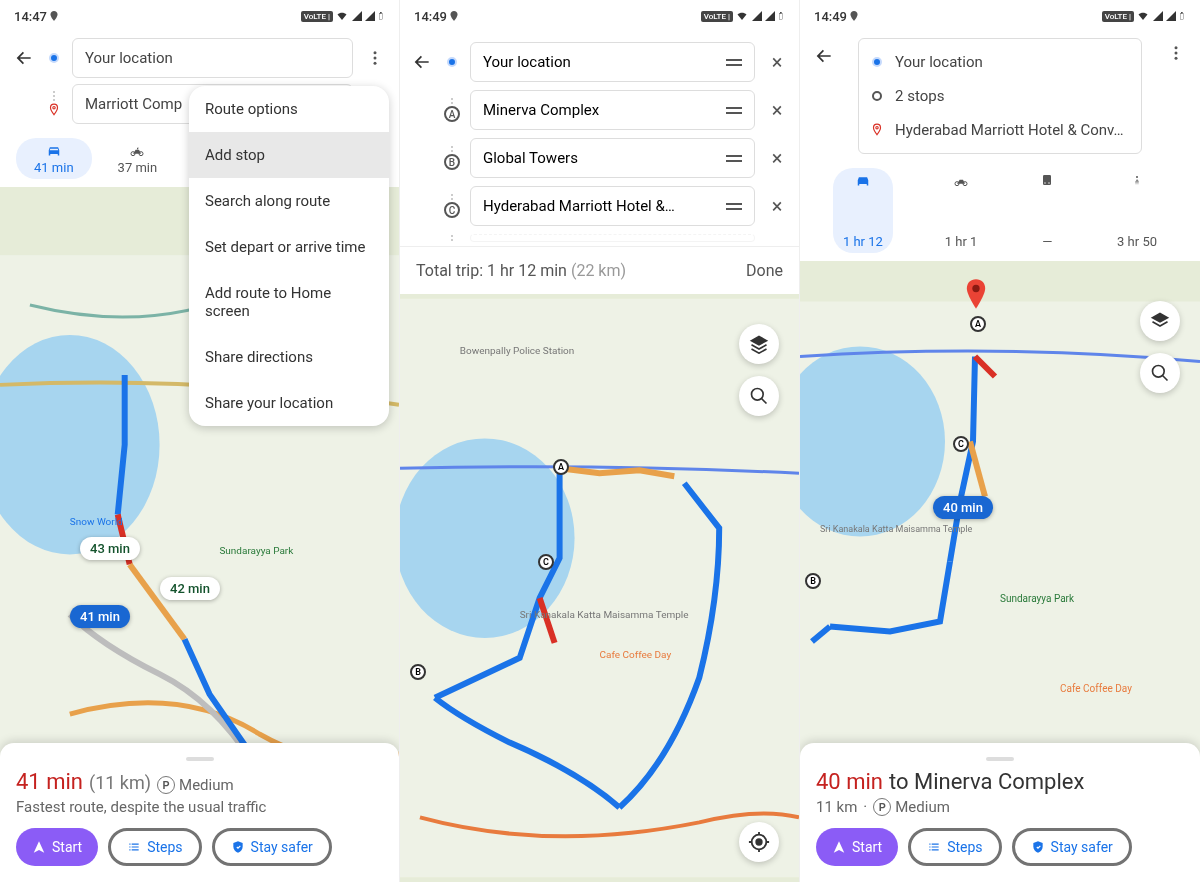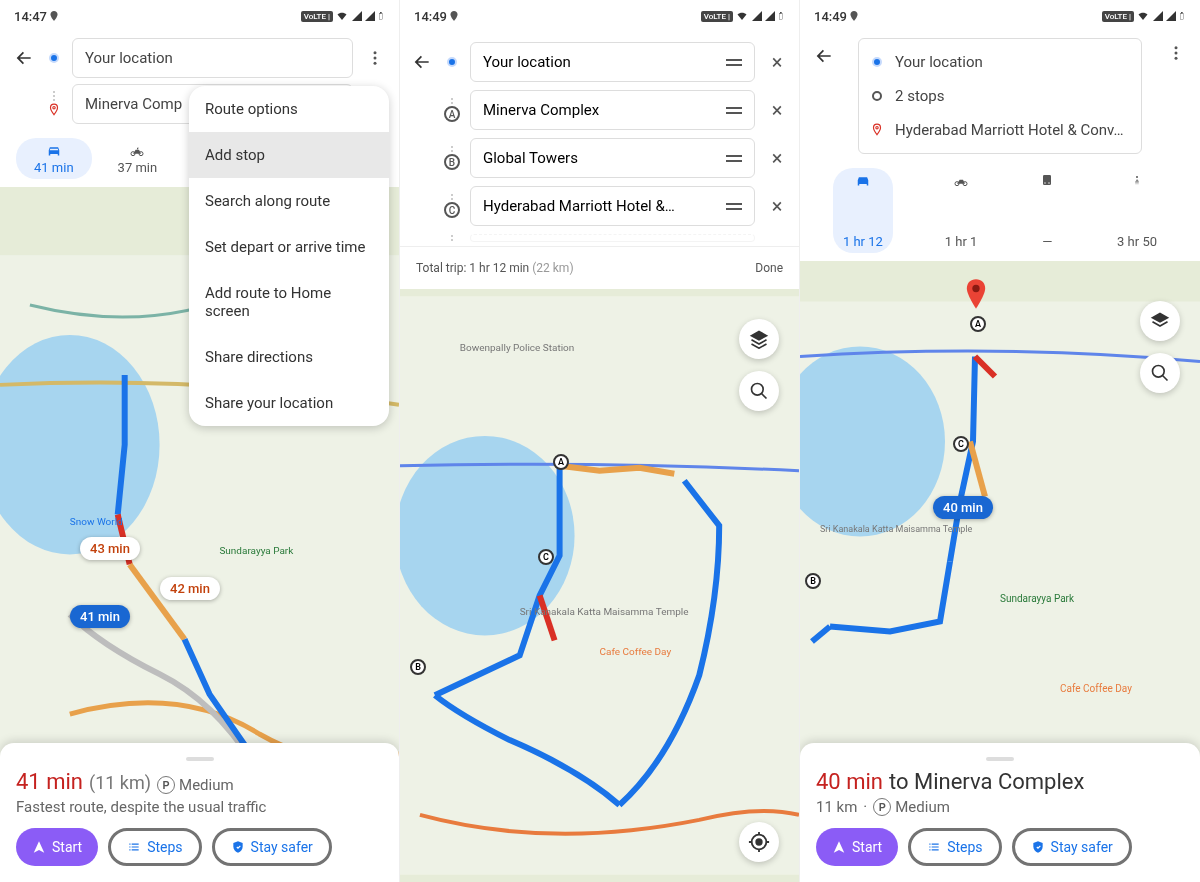--- a/index.html
+++ b/index.html
@@ -54,26 +54,26 @@
   .stop-icon { width:16px; display:flex; justify-content:center; }
   .stop-row-text { font-size:15px; color:#444; flex:1; white-space:nowrap; overflow:hidden; text-overflow:ellipsis; }
   
   .middle-list { padding: 6px 10px 0 10px; }
   .drag-row { display:flex; align-items:center; gap:10px; padding: 4px 0; }
   .drag-input { flex:1; border:1px solid #ddd; border-radius:6px; padding:10px 12px; font-size:15px; display:flex; align-items:center; justify-content:space-between; }
   .drag-handle { display:flex; flex-direction:column; gap:3px; cursor:grab; }
   .drag-handle .line { width:16px; height:2px; background:#555; }
   .remove-x { width:24px; font-size:20px; color:#555; text-align:center; cursor:pointer; }
   
-  .trip-bar { padding: 14px 16px; display:flex; justify-content:space-between; align-items:center; border-top:1px solid #eee; font-size:12px;}
+  .trip-bar { padding: 14px 16px; display:flex; justify-content:space-between; align-items:center; border-top:1px solid #eee; font-size:16px;}
   .trip-text { color:#555; }
   .trip-text .dim { color:#999; }
   .done-btn { color:#555; font-weight:400; cursor:pointer; }
 
-  .badge { position:absolute; background:#fff; border-radius:18px; box-shadow:0 1px 4px rgba(0,0,0,0.3); padding:4px 10px; font-size:13px; color:#c2410c; font-weight:500; }
+  .badge { position:absolute; background:#fff; border-radius:18px; box-shadow:0 1px 4px rgba(0,0,0,0.3); padding:4px 10px; font-size:13px; color:#14532d; font-weight:500; }
   .badge.blue { background:#1967d2; color:#fff; }
   
   .screen-flex { display:flex; flex-direction:column; height:100%; }
   
   .map-pin-red { position:absolute; width:22px; height:30px; }
   .map-pin-red svg { width:100%; height:100%; }
   
   .route-marker { position:absolute; width:16px; height:16px; border:2px solid #333; background:#fff; border-radius:50%; font-size:9px; display:flex; align-items:center; justify-content:center; font-weight:600; }
 </style>
 </head>
@@ -128,21 +128,21 @@
       <div style="width:24px"></div>
       <div class="dot-col">
         <div class="dot-small"></div>
           <div class="dot-small"></div>
           <div class="dot-small"></div>
         <svg class="red-pin" viewBox="0 0 24 24" fill="none" stroke="#d93025" stroke-width="2">
             <path d="M12 2C8 2 6 5 6 8c0 4 6 12 6 12s6-8 6-12c0-3-2-6-6-6z"></path>
             <circle cx="12" cy="8" r="2"></circle>
           </svg>
       </div>
-      <div class="input-box"><span>Minerva Comp</span></div>
+      <div class="input-box"><span>Marriott Comp</span></div>
       <div style="width:24px"></div>
     </div>
 
     <div class="transport-tabs">
       <div class="transport-tab active">
         <span class="icon">
             <svg width="18" height="18" viewBox="0 0 24 24" fill="#1a73e8">
               <path d="M5 11l1.5-4h11L19 11v7h-2v-2H7v2H5v-7zM7 9l-.7 2h11.4L17 9H7z"></path>
             </svg>
           </span>

